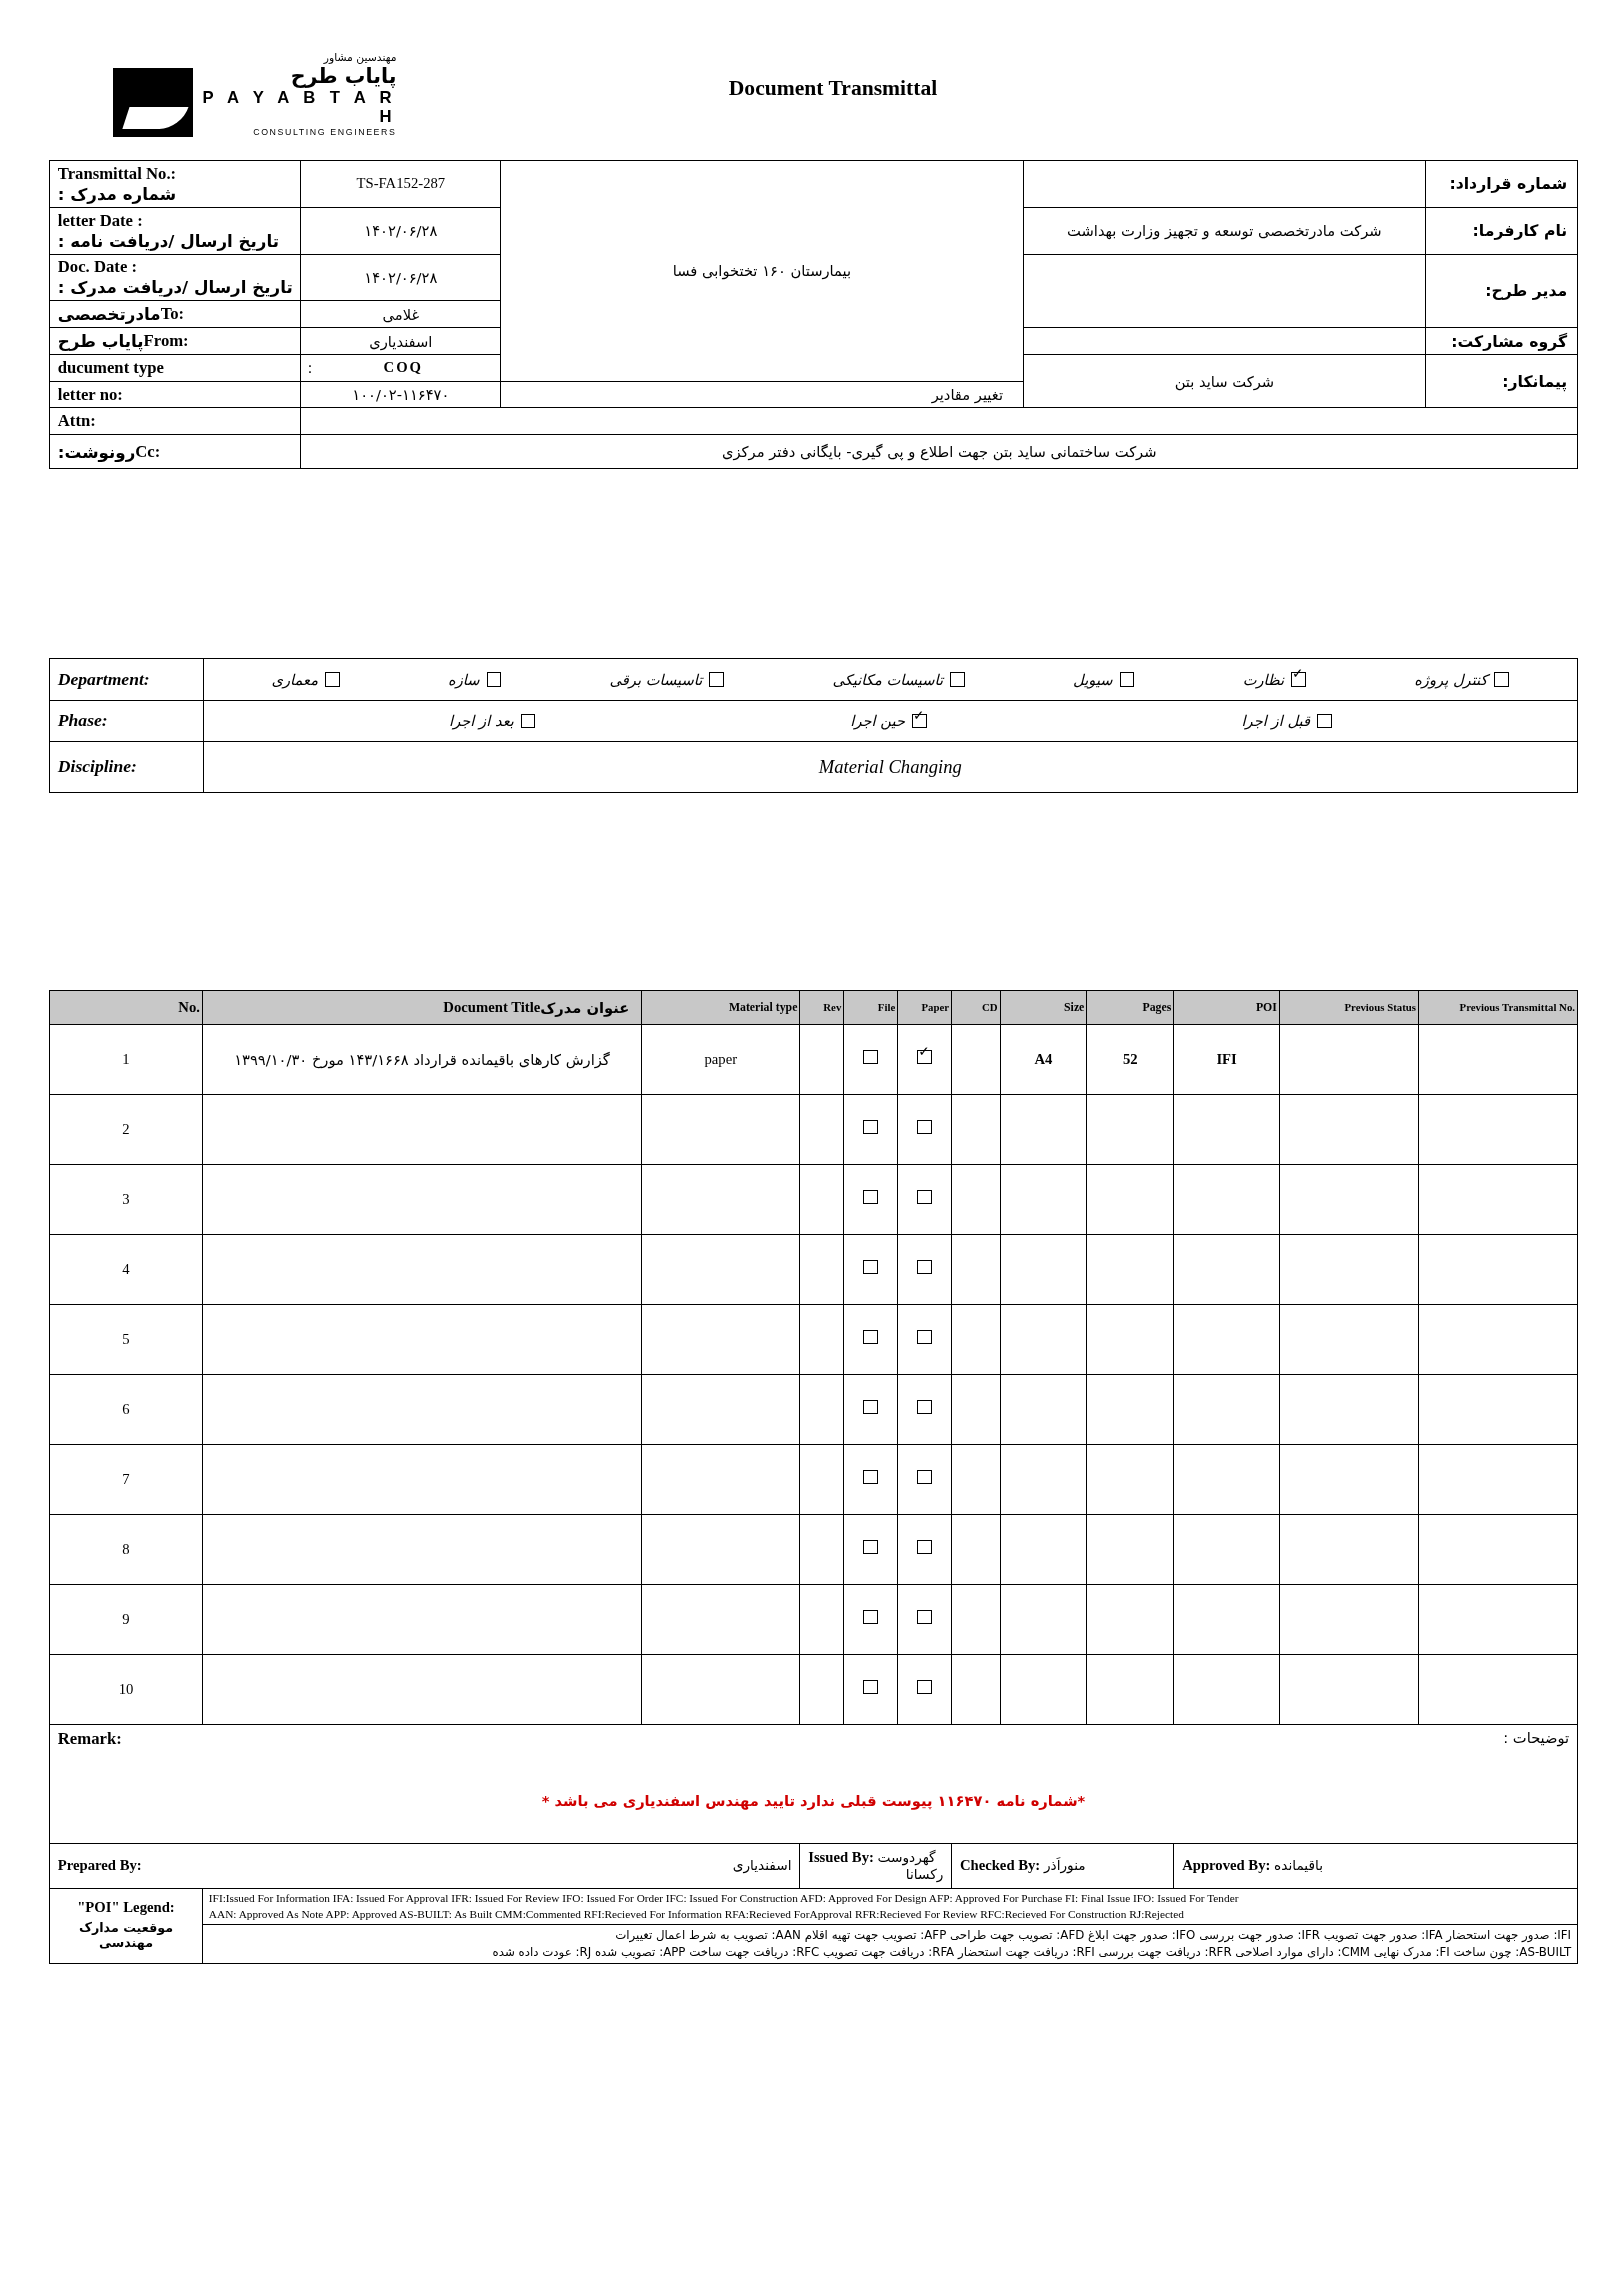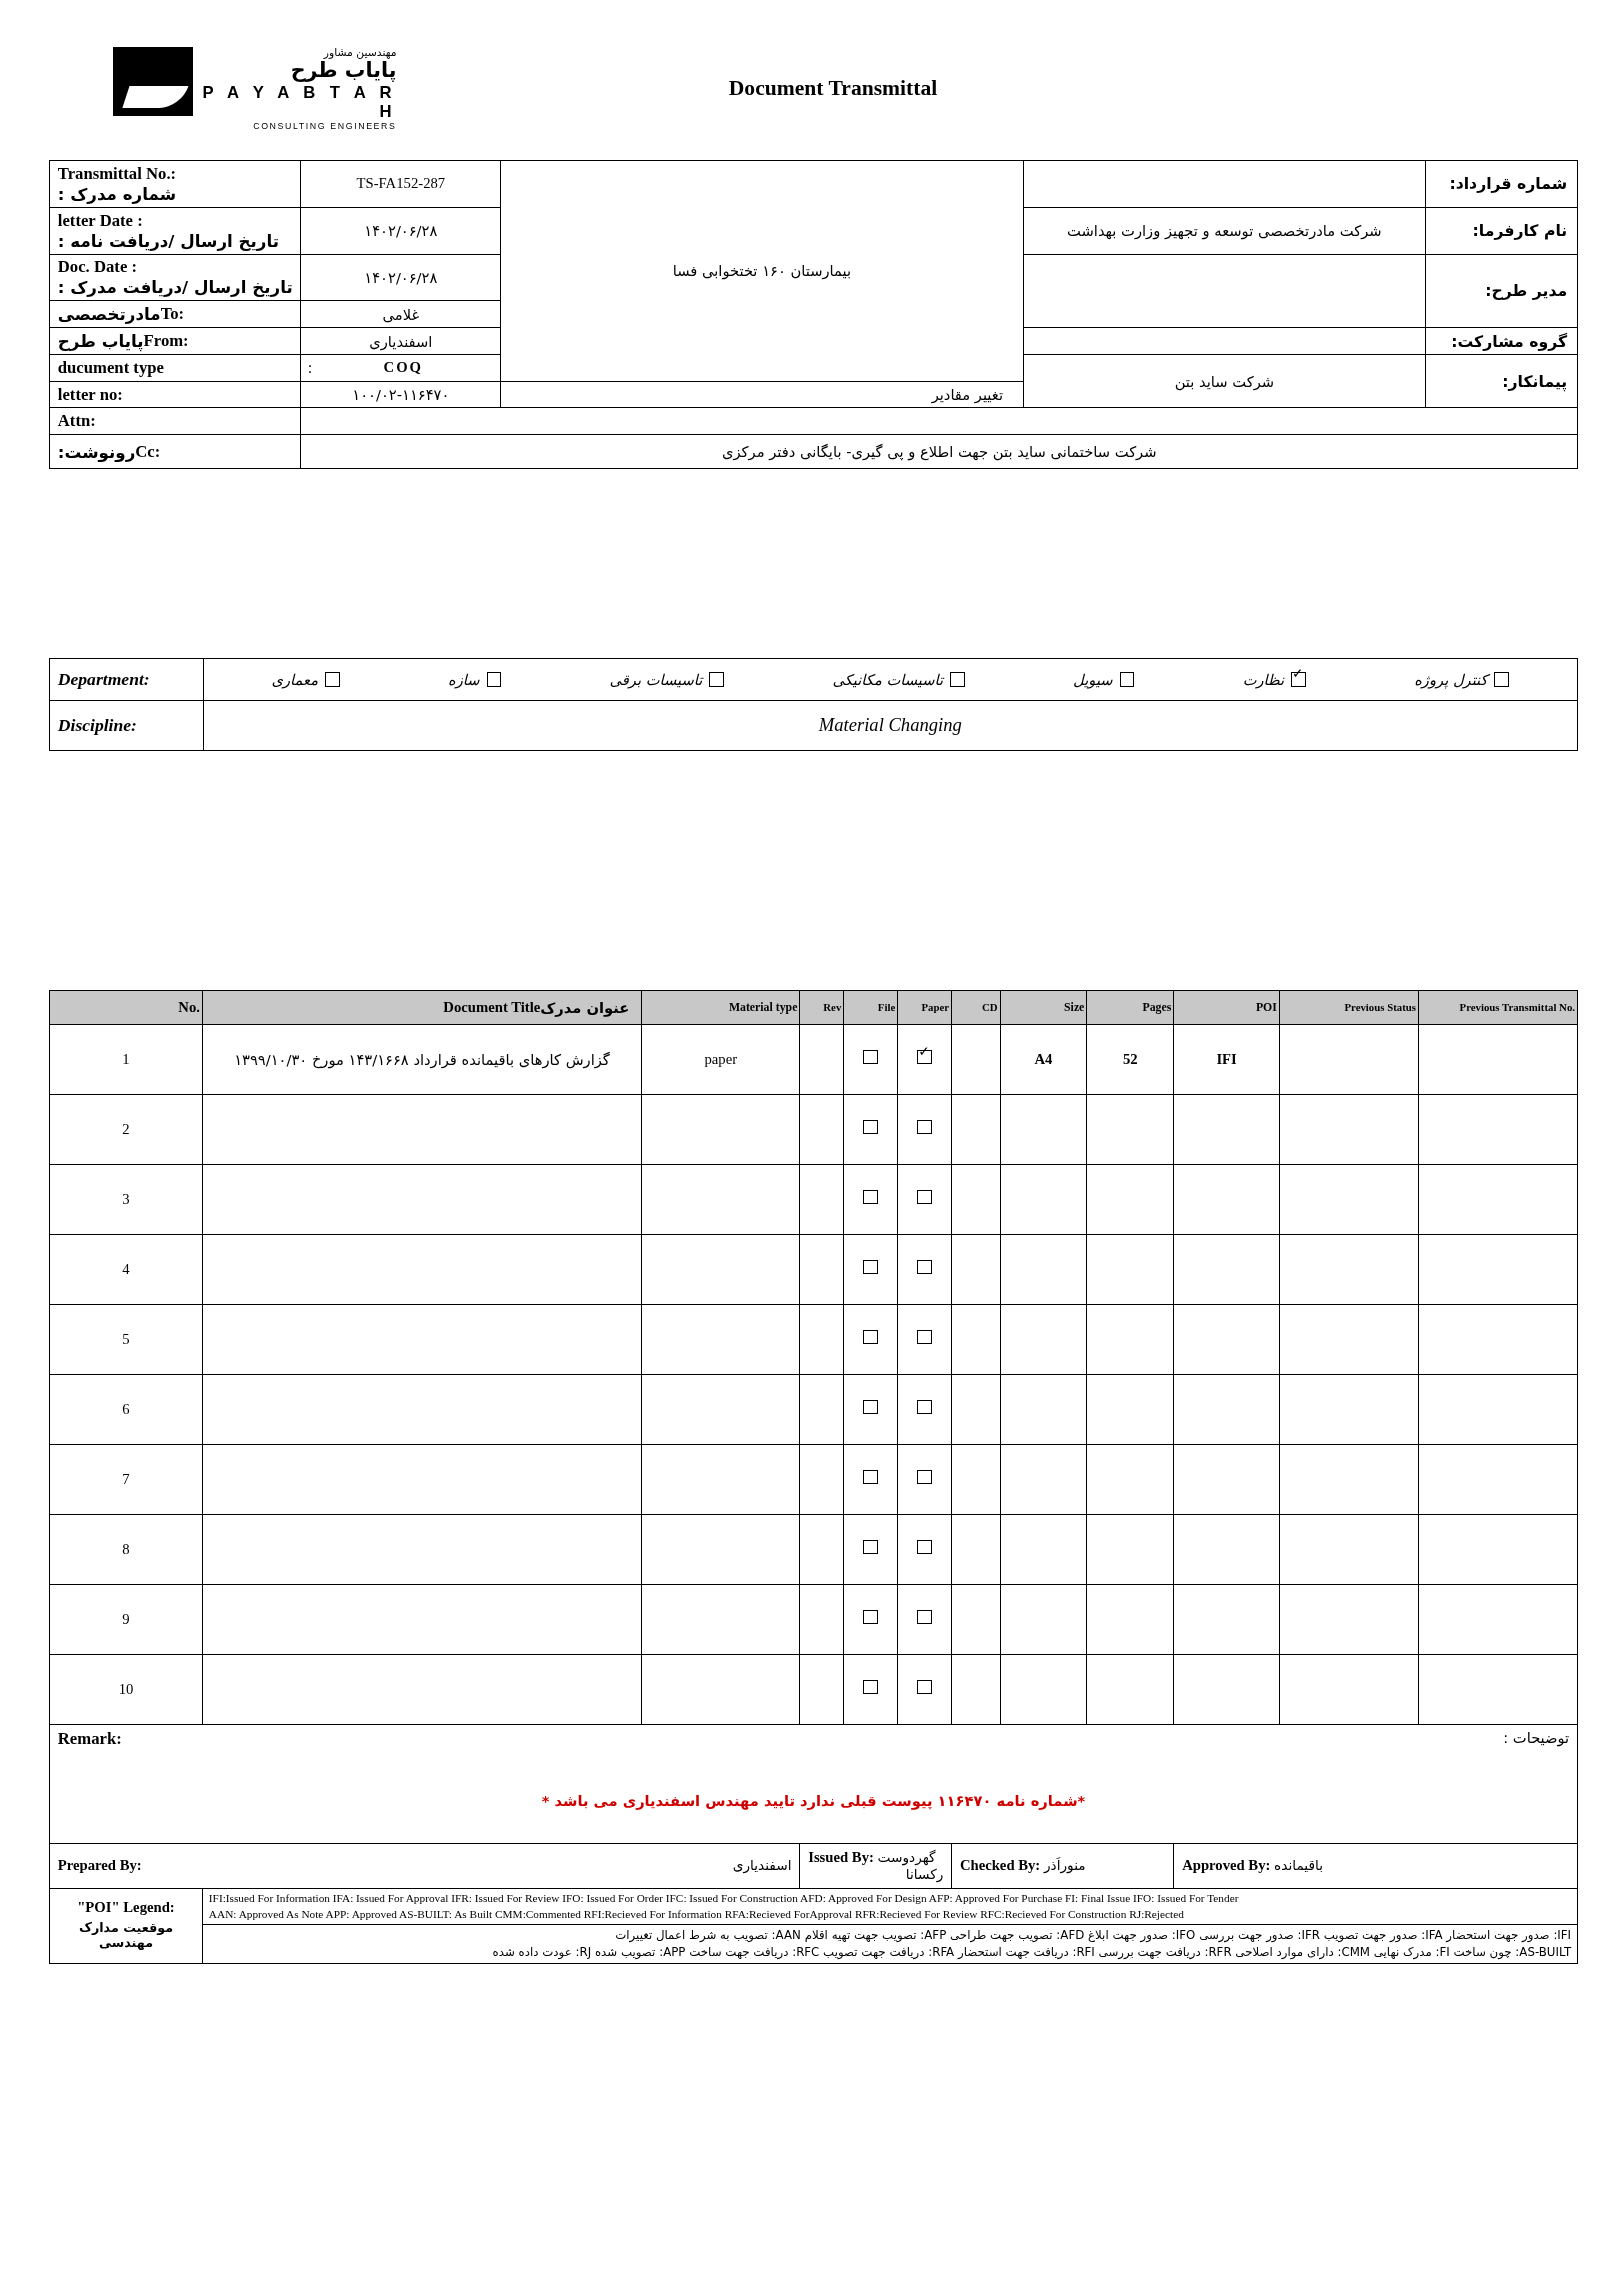--- a/index.html
+++ b/index.html
@@ -27,21 +27,21 @@
     left: 49px;
     top: 39px;
     width: 1529px;
     height: 108px;
   }
   .logo-wrap {
     position: absolute;
     left: 24.5px; top: 7.8px;
     width: 284px; height: 90px;
     display: flex;
-    align-items: flex-start;
+    align-items: flex-end;
     padding-left: 39px;
   }
   .logo-mark {
     width: 80px; height: 69px;
     background: #000;
     position: relative;
     margin-right: 7.8px;
     flex: none;
   }
   .logo-mark:after {
@@ -424,20 +424,39 @@
                 <span class="box"></span>
                 <span>تاسیسات برقی</span>
               </div>
               <div class="chk-item">
                 <span class="box"></span>
                 <span>سازه</span>
               </div>
               <div class="chk-item">
                 <span class="box"></span>
                 <span>معماری</span>
+              </div>
+            </div>
+          </td>
+        </tr>
+        <tr>
+          <td class="b2-label">Phase:</td>
+          <td>
+            <div class="phase-row">
+              <div class="chk-item">
+                <span class="box"></span>
+                <span>قبل از اجرا</span>
+              </div>
+              <div class="chk-item">
+                <span class="box checked"></span>
+                <span>حین اجرا</span>
+              </div>
+              <div class="chk-item">
+                <span class="box"></span>
+                <span>بعد از اجرا</span>
               </div>
             </div>
           </td>
         </tr>
         <tr>
           <td class="b2-label">Discipline:</td>
           <td class="discipline-val">Material Changing</td>
         </tr>
       </tbody>
     </table>

